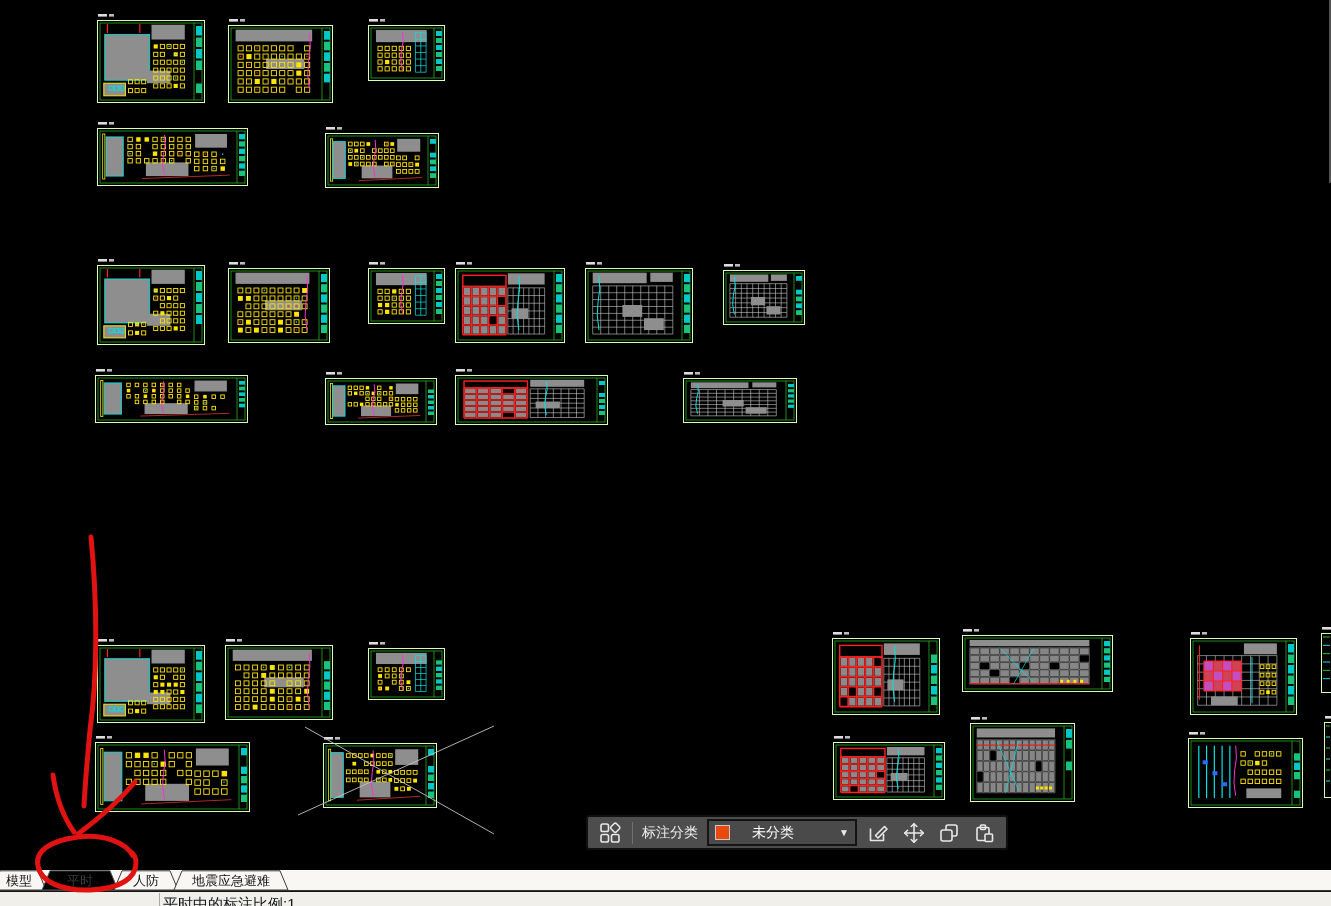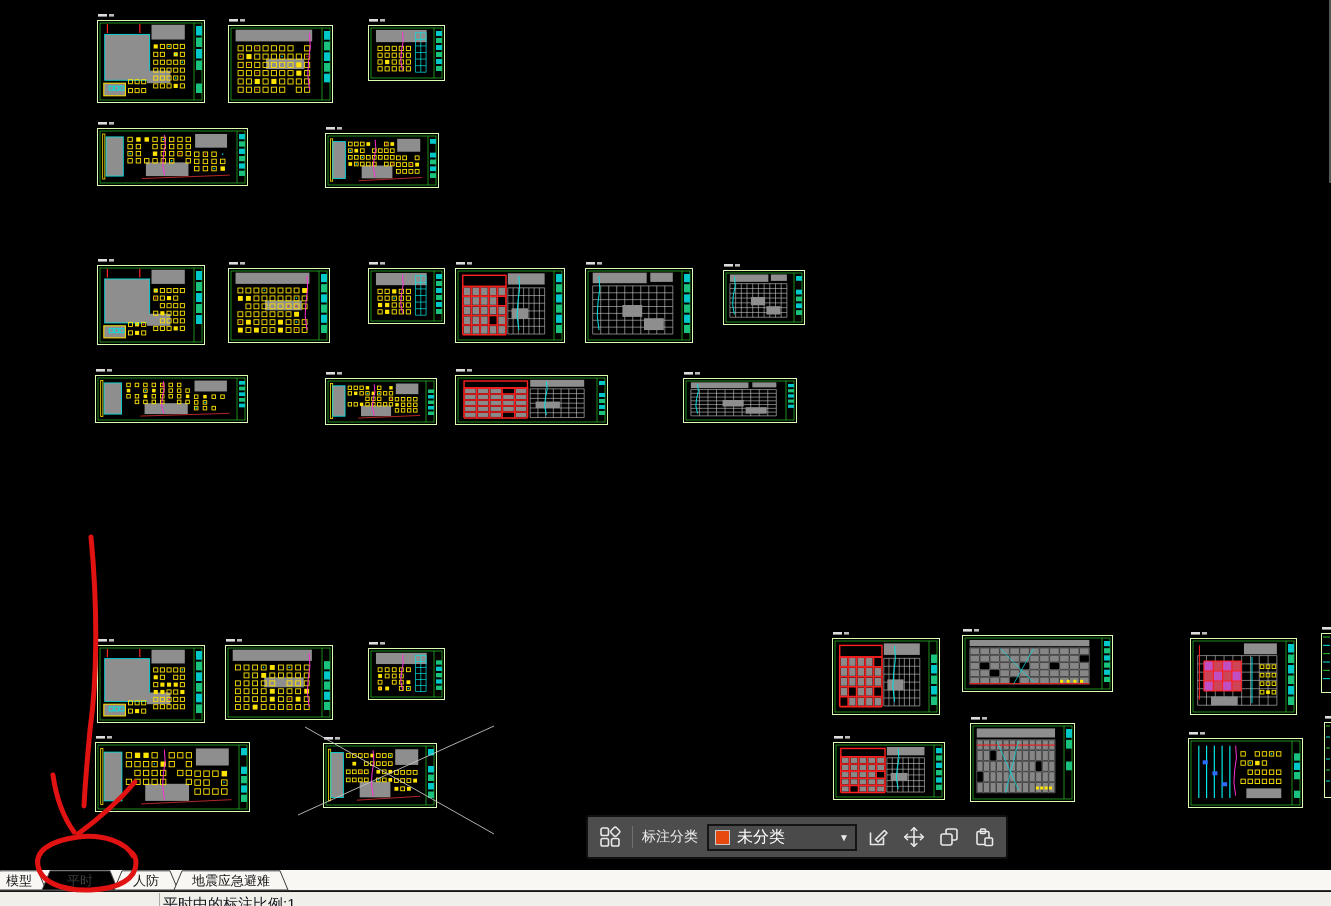--- a/index.html
+++ b/index.html
@@ -3,29 +3,29 @@
 <meta charset="utf-8">
 <style>
   html,body{margin:0;padding:0;background:#000;}
   .app{position:relative;width:1331px;height:906px;overflow:hidden;background:#000;
        font-family:"Liberation Sans",sans-serif;}
   #canvas{position:absolute;left:0;top:0;width:1331px;height:906px;}
   .plan{position:absolute;cursor:crosshair;}
   #xlines,#ann{position:absolute;left:0;top:0;width:1331px;height:906px;pointer-events:none;}
   #ann{z-index:40;}
   
-  .toolbar{position:absolute;left:586px;top:815px;height:44px;z-index:20;
+  .toolbar{position:absolute;left:586px;top:815px;height:35px;z-index:20;
            background:#4d4d4d;border:2px solid #101010;border-radius:3px;
            display:flex;align-items:center;padding:0 9px;gap:9px;box-sizing:border-box;}
   .tb-sep{width:1px;height:22px;background:#707070;}
   .tb-label{color:#f0f0f0;font-size:14px;white-space:nowrap;}
   .dropdown{display:flex;align-items:center;height:27px;width:150px;border:2px solid #141414;
             background:#4a4a4a;padding:0 6px;box-sizing:border-box;cursor:default;}
   .swatch{width:13px;height:13px;background:#e8490f;border:1px solid #c8c8c8;flex:none;}
-  .dd-value{color:#ffffff;font-size:16px;margin-left:7px;flex:1;white-space:nowrap;}
+  .dd-value{color:#ffffff;font-size:14px;margin-left:22px;flex:1;white-space:nowrap;}
   .caret{color:#ececec;font-size:10px;flex:none;}
   .tb-btn{width:26px;height:26px;display:flex;align-items:center;justify-content:center;
           background:transparent;border:none;padding:0;cursor:pointer;}
   .tb-btn svg{display:block;}
   #tabbar{position:absolute;left:0;top:870px;width:1331px;height:36px;z-index:30;}
 </style>
 </head>
 <body>
 
 <div class="app">

